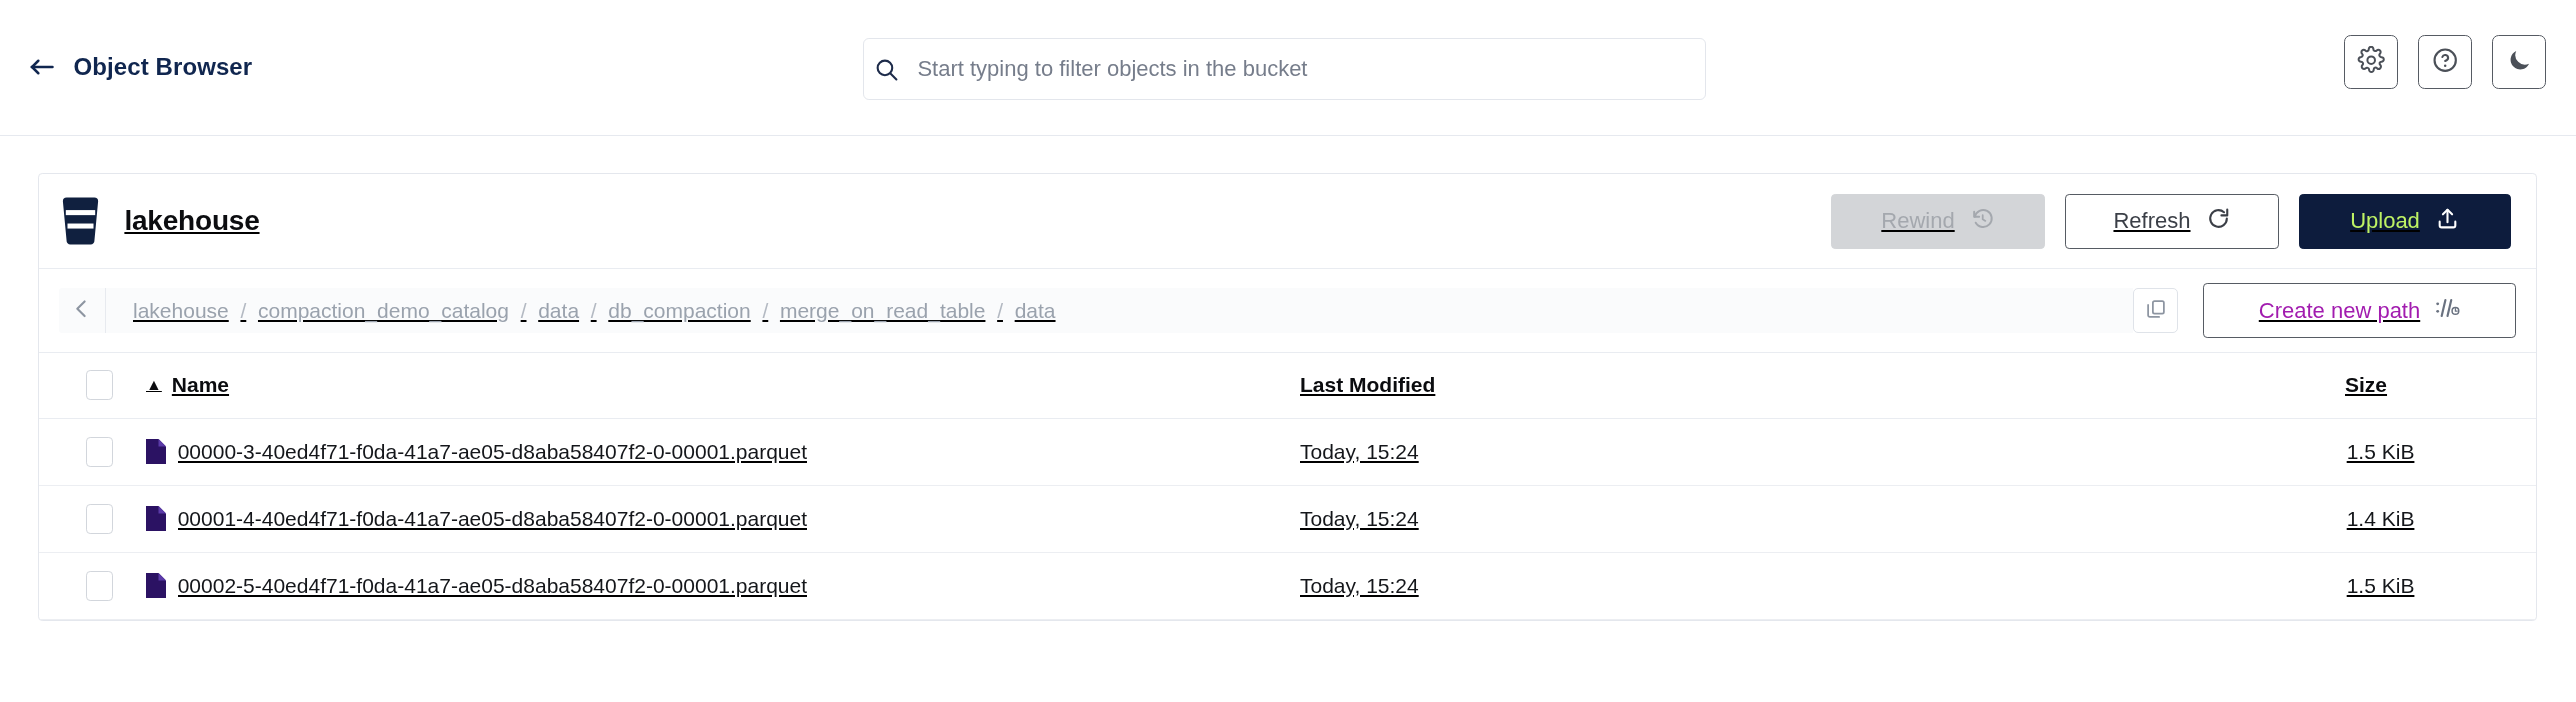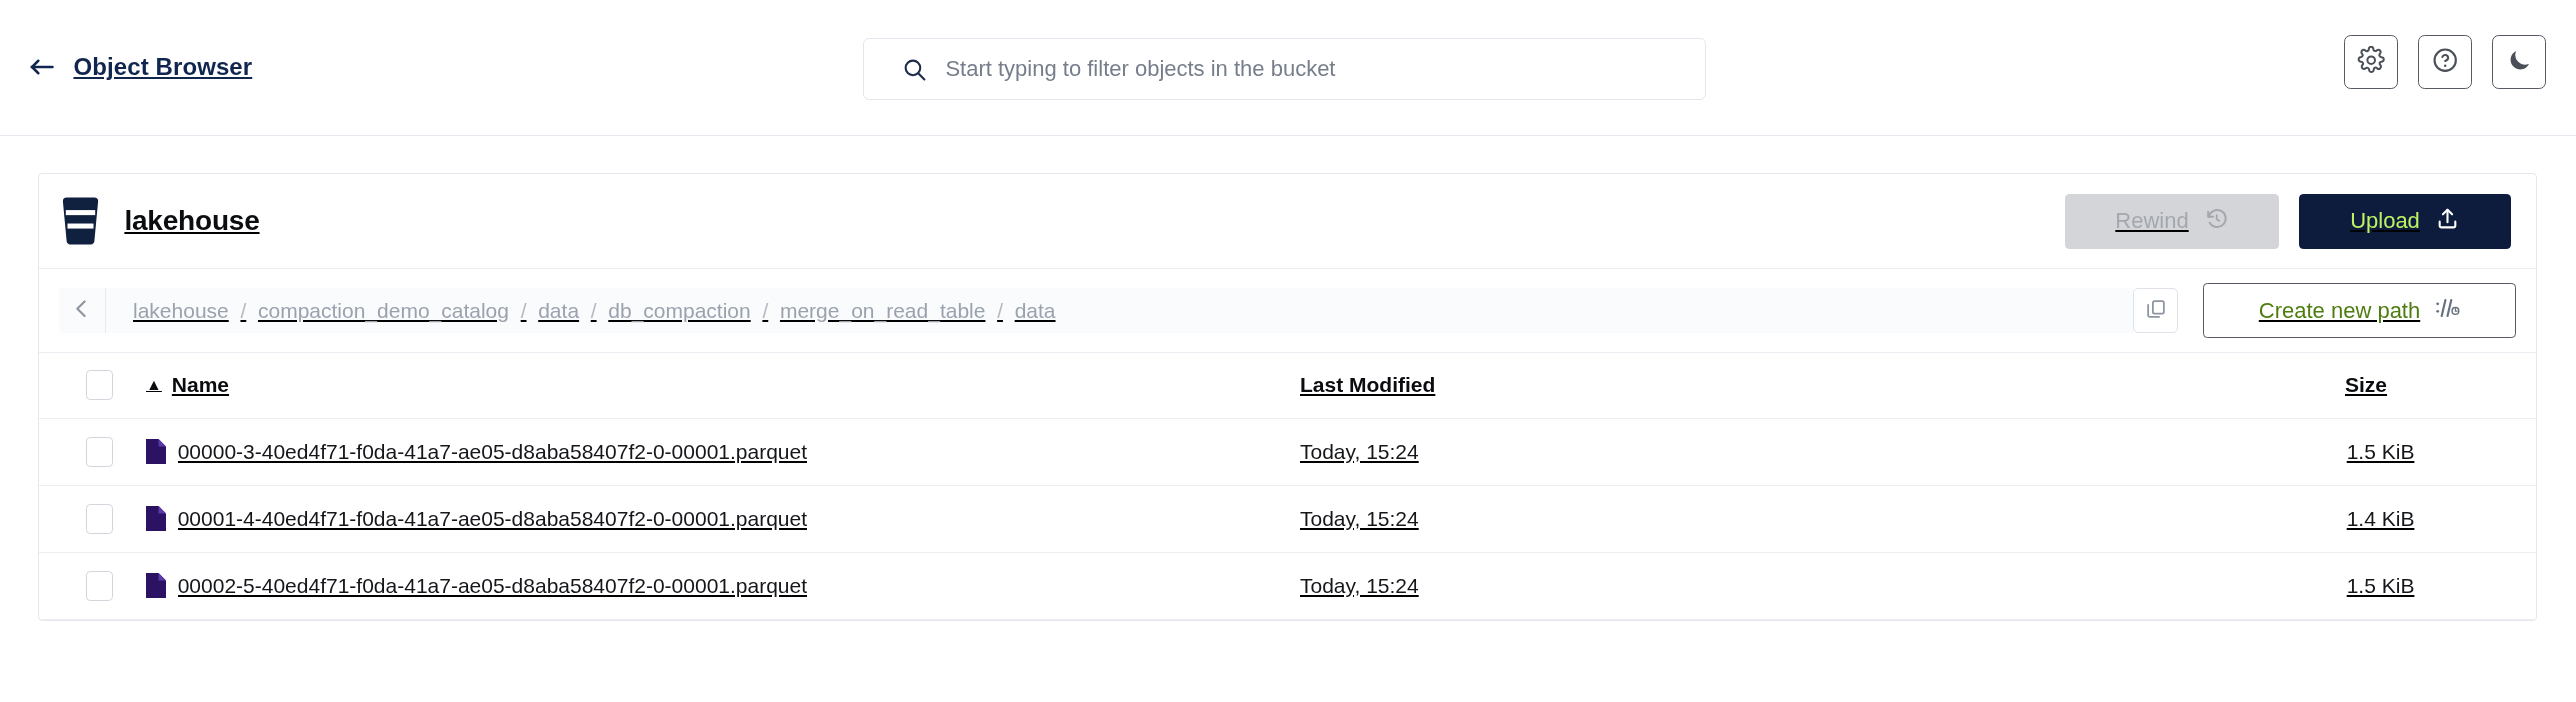--- a/index.html
+++ b/index.html
@@ -31,35 +31,34 @@
     display: flex; align-items: center; justify-content: center;
     color: #0d2045;
   }
   .back-arrow svg { display:block; }
   .page-title {
     font-size: 24px;
     font-weight: bold;
     color: #10264f;
     letter-spacing: 0.1px;
     white-space: nowrap;
-    text-decoration: underline;
   }
 
   .search-wrap {
     position: absolute;
     left: 863px;
     top: 38px;
     width: 843px;
     height: 62px;
     border: 1.7px solid #e3e6ec;
     border-radius: 5.9px;
     background: #ffffff;
     display: flex;
     align-items: center;
-    padding: 0 38px;
+    padding: 0 10px;
     gap: 18.4px;
   }
   .search-icon { flex: 0 0 auto; color: #1d2b4a; display:flex; }
   .search-input {
     border: none; outline: none; background: transparent;
     font-family: "Liberation Sans", sans-serif;
     font-size: 22px;
     color: #4d5462;
     width: 100%;
     height: 100%;
@@ -213,21 +212,21 @@
     color: #8d95a1;
     cursor: pointer;
     margin-right: 25px;
     flex: 0 0 auto;
   }
   .btn-createpath {
     height: 55px;
     border: 1.7px solid #565b63;
     border-radius: 4.2px;
     background: #ffffff;
-    color: #4d7c0f;
+    color: #a21caf;
     font-size: 22px;
     display: flex; align-items: center; justify-content: center;
     gap: 15px;
     width: 313px;
     cursor: pointer;
     flex: 0 0 auto;
     white-space: nowrap;
   }
 
   
@@ -350,20 +349,29 @@
           <span>Rewind</span>
           <span>
             <svg width="25" height="25" viewBox="0 0 24 24" fill="none">
               <path d="M4 5.6v4.8h4.8" stroke="#a4a8ae" stroke-width="1.9" stroke-linecap="round" stroke-linejoin="round"></path>
               <path d="M4.6 10.4A8.2 8.2 0 1 1 5.5 16" stroke="#a4a8ae" stroke-width="1.9" stroke-linecap="round"></path>
               <path d="M12.2 8.8v3.9l2.6 1.6" stroke="#a4a8ae" stroke-width="1.7" stroke-linecap="round" stroke-linejoin="round"></path>
             </svg>
           </span>
         </div>
 
+        <div class="btn btn-refresh">
+          <span>Refresh</span>
+          <span>
+            <svg width="25" height="25" viewBox="0 0 24 24" fill="none">
+              <path d="M20 12a8 8 0 1 1-2.7-6" stroke="#3b3f47" stroke-width="2" stroke-linecap="round"></path>
+              <path d="M20.4 3.4V9h-5.6" stroke="#3b3f47" stroke-width="2" stroke-linecap="round" stroke-linejoin="round"></path>
+            </svg>
+          </span>
+        </div>
 
         <div class="btn btn-upload">
           <span>Upload</span>
           <span>
             <svg width="25" height="25" viewBox="0 0 24 24" fill="none">
               <path d="M4.5 15v3.6A1.9 1.9 0 0 0 6.4 20.5h11.2a1.9 1.9 0 0 0 1.9-1.9V15" stroke="#ffffff" stroke-width="2" stroke-linecap="round" stroke-linejoin="round"></path>
               <path d="M12 15.5V3.6" stroke="#ffffff" stroke-width="2" stroke-linecap="round"></path>
               <path d="M7.6 8 12 3.6 16.4 8" stroke="#ffffff" stroke-width="2" stroke-linecap="round" stroke-linejoin="round"></path>
             </svg>
           </span>

